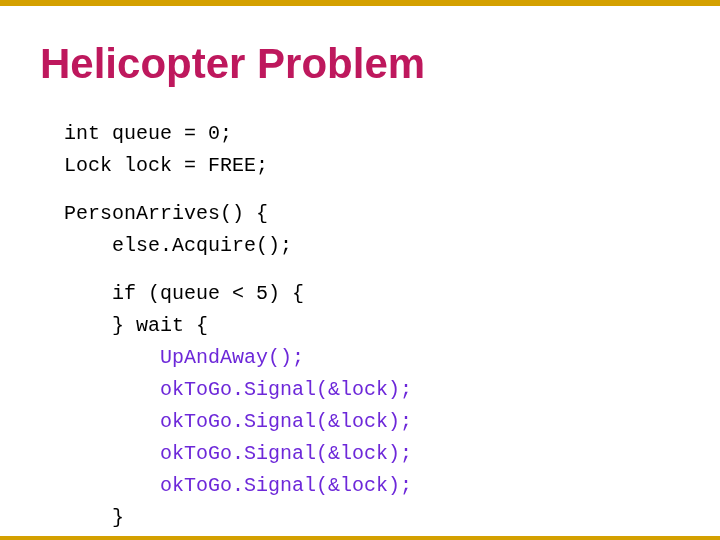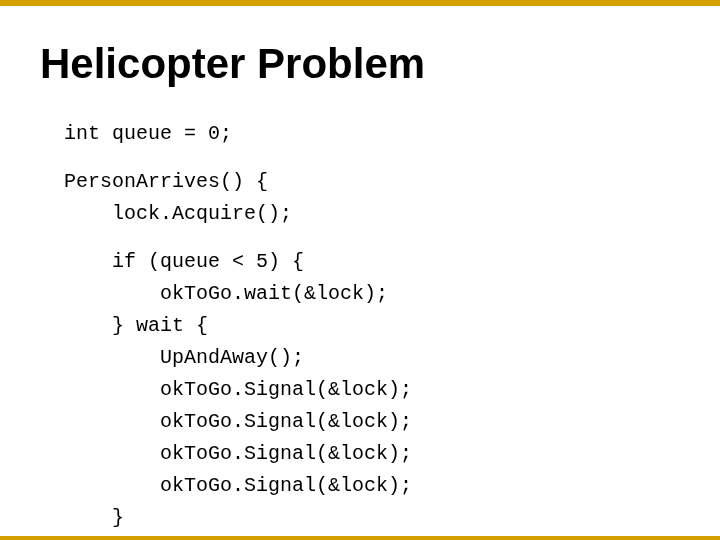--- a/index.html
+++ b/index.html
@@ -38,65 +38,65 @@
       bottom: 0;
       left: 0;
       right: 0;
       height: 4px;
       background: #d4a000;
     }
 
     .title {
       font-size: 42px;
       font-weight: bold;
-      color: #000000;
+      color: #be185d;
       margin-bottom: 30px;
       margin-top: 10px;
       font-family: Arial, sans-serif;
     }
 
     .code-block {
       font-family: 'Courier New', Courier, monospace;
       font-size: 20px;
       line-height: 1.6;
       color: #000000;
       margin-left: 24px;
     }
 
     .code-line {
       display: block;
       white-space: pre;
     }
 
     .code-red {
-      color: #000000;
+      color: #6d28d9;
     }
 
     .spacer {
       display: block;
       height: 16px;
     }
   </style>
 </head>
 <body>
 
 <div class="slide-container">
   <div class="top-border"></div>
 
   <h1 class="title">Helicopter Problem</h1>
 
   <div class="code-block">
 
   <span class="code-line">int queue = 0;</span>
+      <span class="code-line">Lock lock = FREE;</span>
       <span class="spacer"></span>
       <span class="code-line">PersonArrives() {</span>
-      <span class="code-line">    lock.Acquire();</span>
+      <span class="code-line">    else.Acquire();</span>
       <span class="spacer"></span>
       <span class="code-line">    if (queue &lt; 5) {</span>
-      <span class="code-line">        okToGo.wait(&amp;lock);</span>
       <span class="code-line">    } wait {</span>
       <span class="code-line code-red">        UpAndAway();</span>
       <span class="code-line code-red">        okToGo.Signal(&amp;lock);</span>
       <span class="code-line code-red">        okToGo.Signal(&amp;lock);</span>
       <span class="code-line code-red">        okToGo.Signal(&amp;lock);</span>
       <span class="code-line code-red">        okToGo.Signal(&amp;lock);</span>
       <span class="code-line">    }</span>
       <span class="code-line">}</span>
     </div>
 

